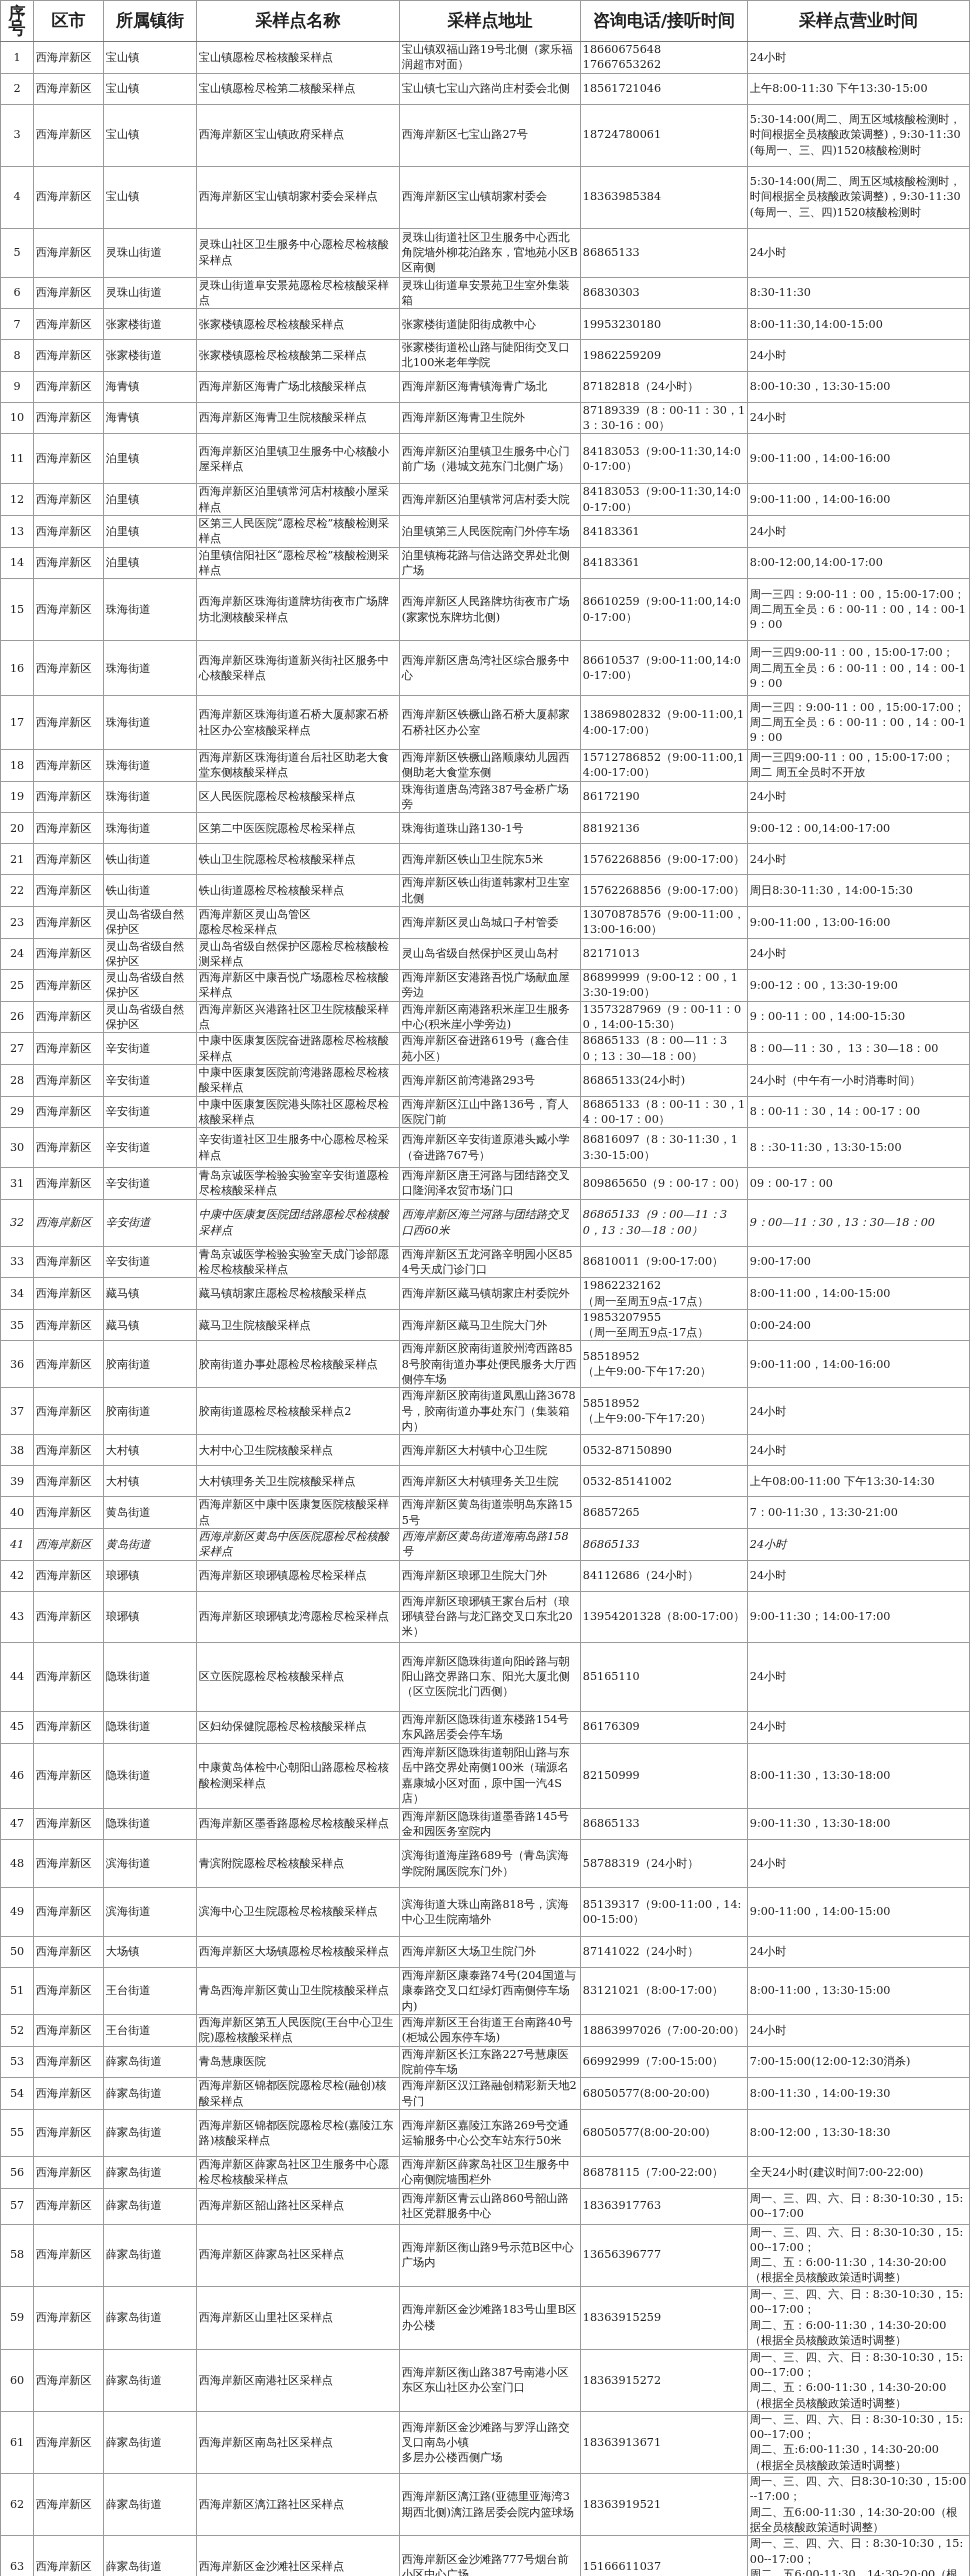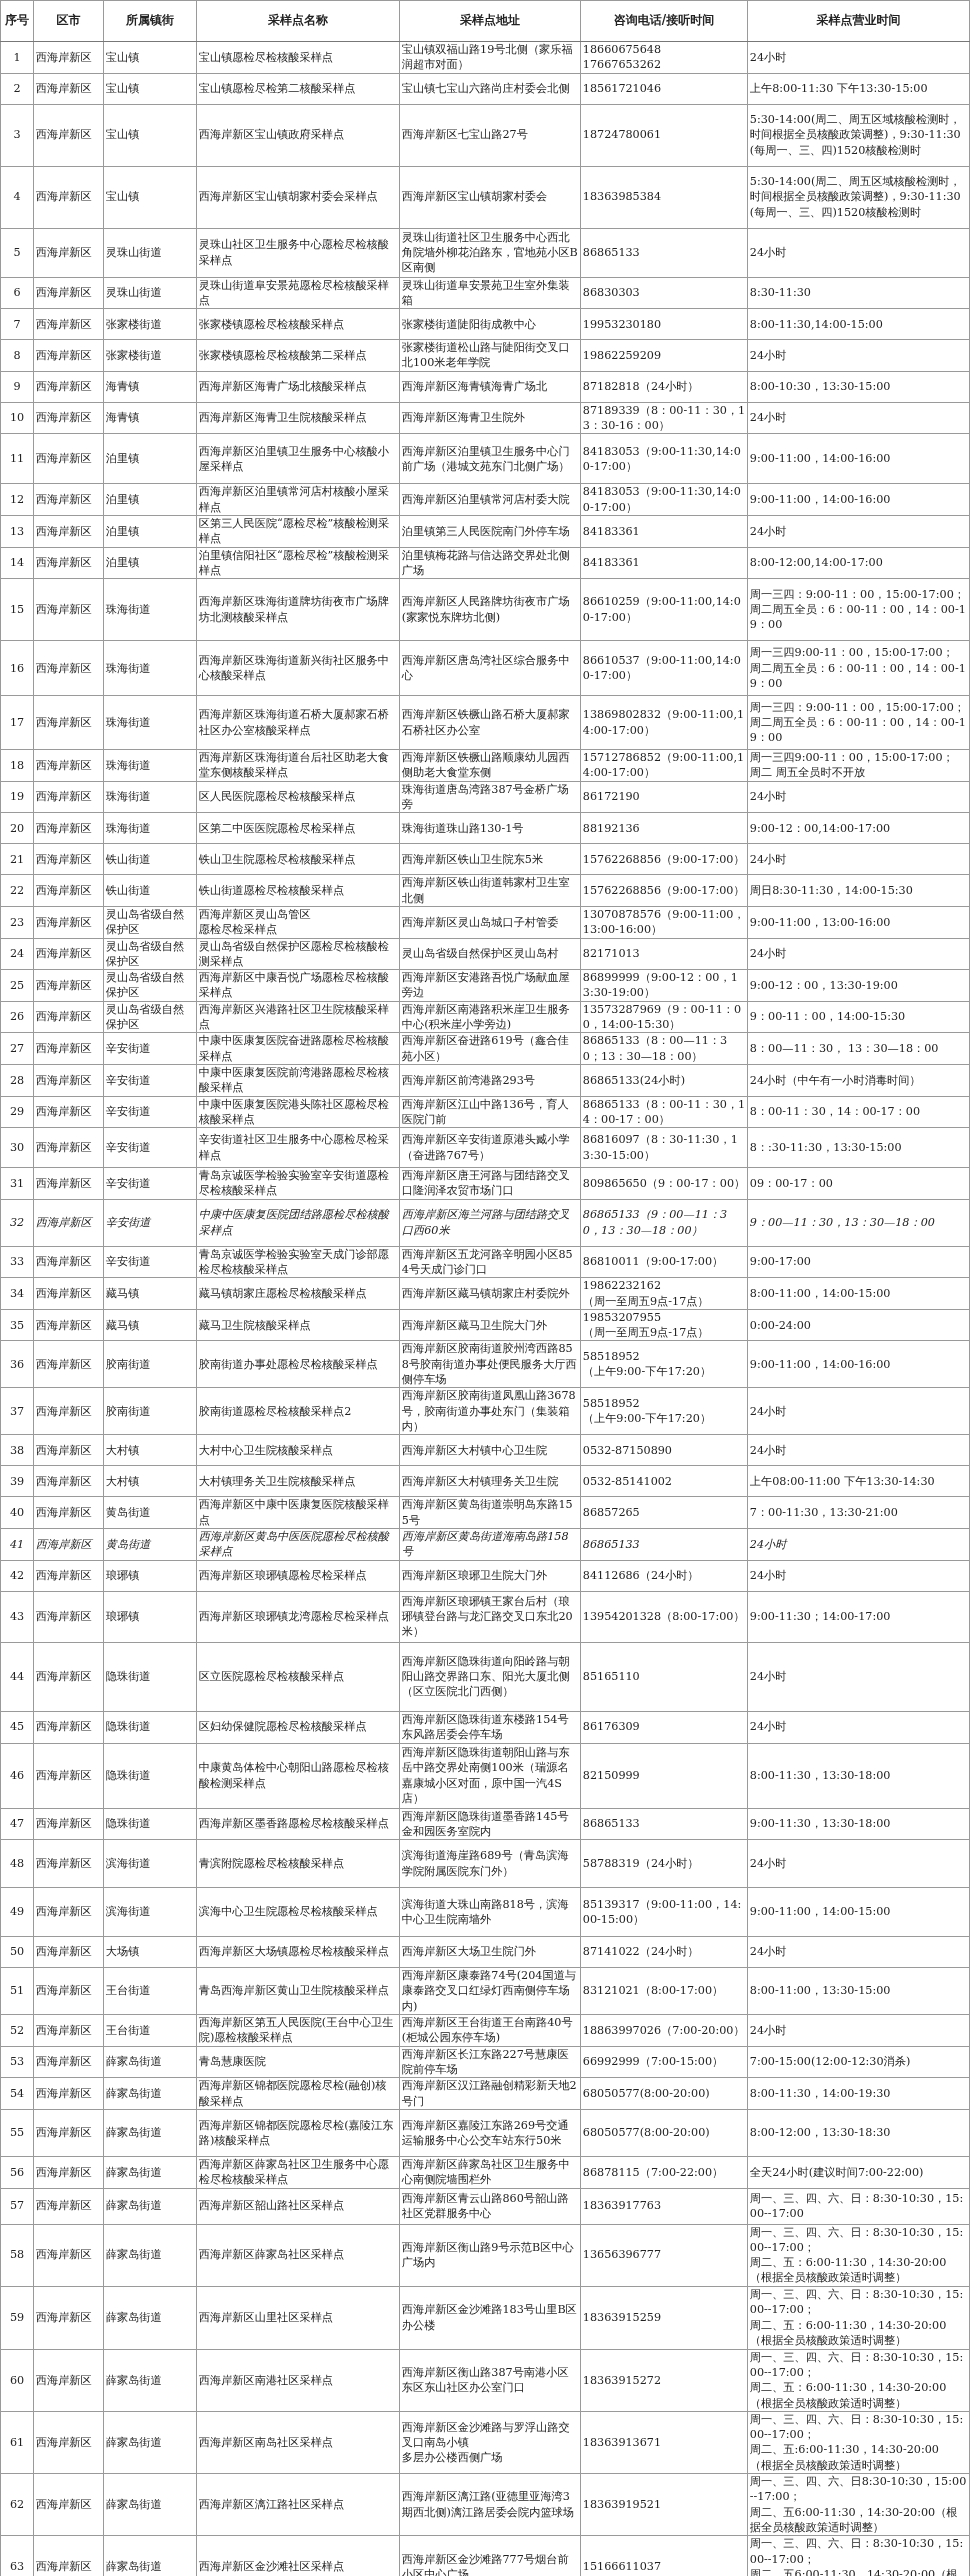--- a/index.html
+++ b/index.html
@@ -7,21 +7,21 @@
   table { border-collapse: collapse; table-layout: fixed; width: 970px; }
   th, td {
     border: 0.9px solid #9a9a9a;
     font-size: 11.2px;
     line-height: 15.3px;
     padding: 0 1.8px;
     vertical-align: middle;
     word-break: break-all;
     overflow: hidden;
   }
-  th { font-weight: bold; text-align: center; height: 40px; font-size: 12px; border-bottom: 1.8px solid #777; }
+  th { font-weight: bold; text-align: center; height: 40px; font-size: 17px; border-bottom: 1.8px solid #777; }
   td.c-no { text-align: center; }
   td.c-city, td.c-town, td.c-name, td.c-addr, td.c-phone, td.c-hours { text-align: left; }
   tr.thick td { border-top: 1.8px solid #555; }
   td.c-hours { white-space: pre-line; }
   td.c-addr, td.c-phone, td.c-name, td.c-town { white-space: pre-line; }
   col.w-no { width: 33px; }
   col.w-city { width: 70px; }
   col.w-town { width: 93px; }
   col.w-name { width: 203px; }
   col.w-addr { width: 181px; }

